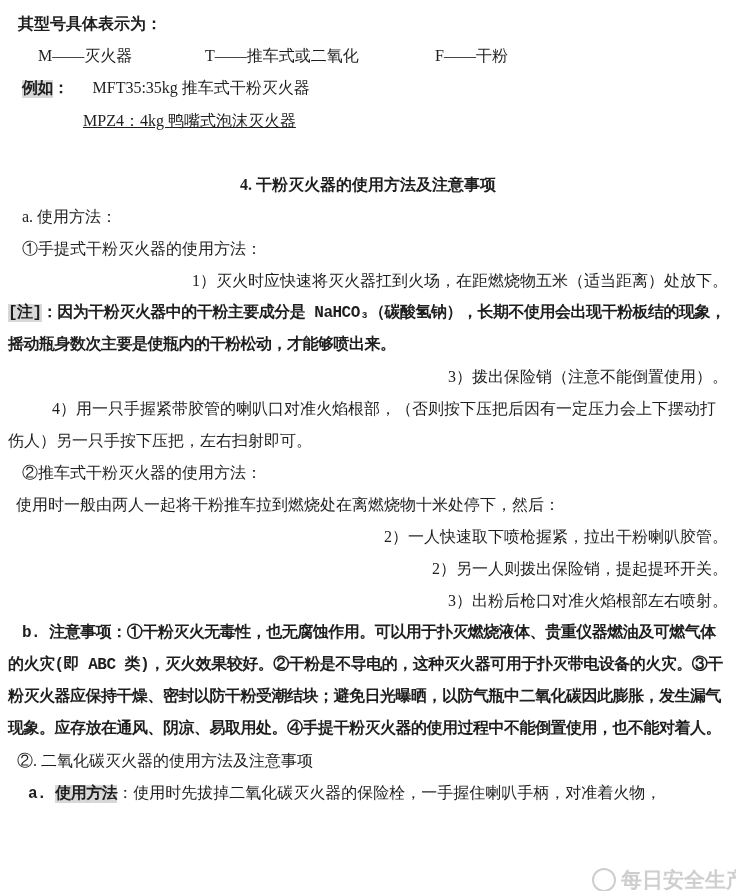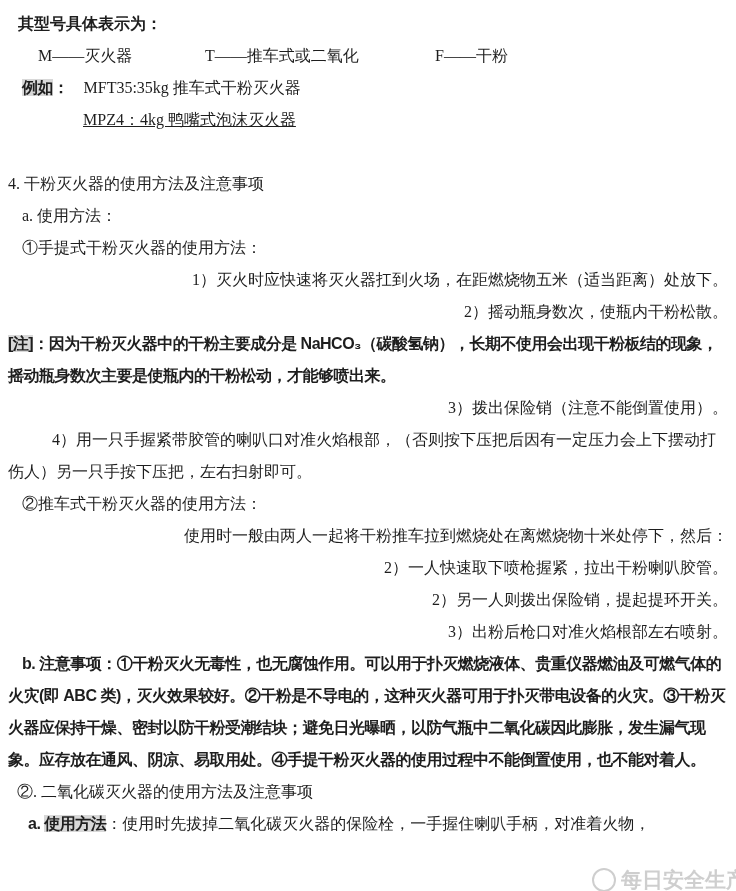--- a/index.html
+++ b/index.html
@@ -18,36 +18,36 @@
 
   
   .ind10 { padding-left:10px;font-weight:bold; }  
   .ind14 { padding-left:14px; }  
   .ind9  { padding-left:9px; }   
   .ind20 { padding-left:20px; }  
   .ind44 { padding-left:44px;text-align:right; }  
   .ind75 { padding-left:75px;text-decoration:underline; }  
   .hang44 { text-indent:44px; }  
   .hang14 { text-indent:14px; }  
-  .hang8  { text-indent:8px;text-align:right; }   
+  .hang8  { text-indent:8px; }   
 
-  .bold-serif { font-weight:400; }
+  .bold-serif { font-weight:700;text-align:center; }
   .hei {
-    font-family:Liberation Sans, sans-serif;
+    font-family:Liberation Mono, monospace;
     font-weight:700;
     letter-spacing:-0.5px;
   }
   .hl { background:#d8d8d8; }
 
   .legend-row { display:flex; padding-left:30px; line-height:32px; }
   .legend-c1 { width:167px; }
   .legend-c2 { width:230px; }
   .legend-c3 { flex:1; }
 
-  .example-item { margin-left:15px;text-align:center; }
+  .example-item { margin-left:24px;text-align:center; }
   .spacer32 { height:32px; }
 
   .watermark {
     position:absolute;
     left:592px; top:866px;
     display:flex; align-items:center; gap:5px;
     color:#c3c3c3;
     font-family:"Liberation Sans","DejaVu Sans",sans-serif;
     font-weight:700;
     font-size:21px;
@@ -85,21 +85,20 @@
   <div class="spacer32"></div>
 
   <p class="bold-serif nowrap">4. 干粉灭火器的使用方法及注意事项</p>
 
   <p class="ind14 nowrap">a. 使用方法：</p>
 
   <p class="ind14 nowrap">①手提式干粉灭火器的使用方法：</p>
 
   <p class="ind44 nowrap">1）灭火时应快速将灭火器扛到火场，在距燃烧物五米（适当距离）处放下。</p>
 
-  <p class="ind44 nowrap">2）摇动瓶身数次，使瓶内干粉松散。</p>
 
   <p class="hei">
     <span class="hl">[注]</span><span>：因为干粉灭火器中的干粉主要成分是 NaHCO₃（碳酸氢钠），长期不使用会出现干粉板结的现象，摇动瓶身数次主要是使瓶内的干粉松动，才能够喷出来。</span>
   </p>
 
   <p class="ind44 nowrap">3）拨出保险销（注意不能倒置使用）。</p>
 
   <p class="hang44">4）用一只手握紧带胶管的喇叭口对准火焰根部，（否则按下压把后因有一定压力会上下摆动打伤人）另一只手按下压把，左右扫射即可。</p>
 
   <p class="ind14 nowrap">②推车式干粉灭火器的使用方法：</p>

